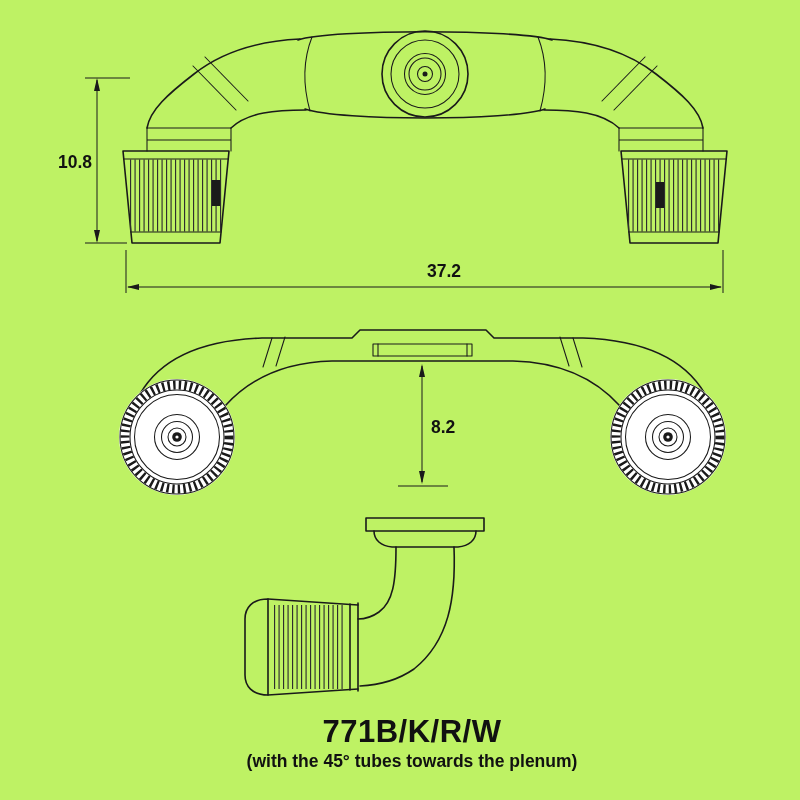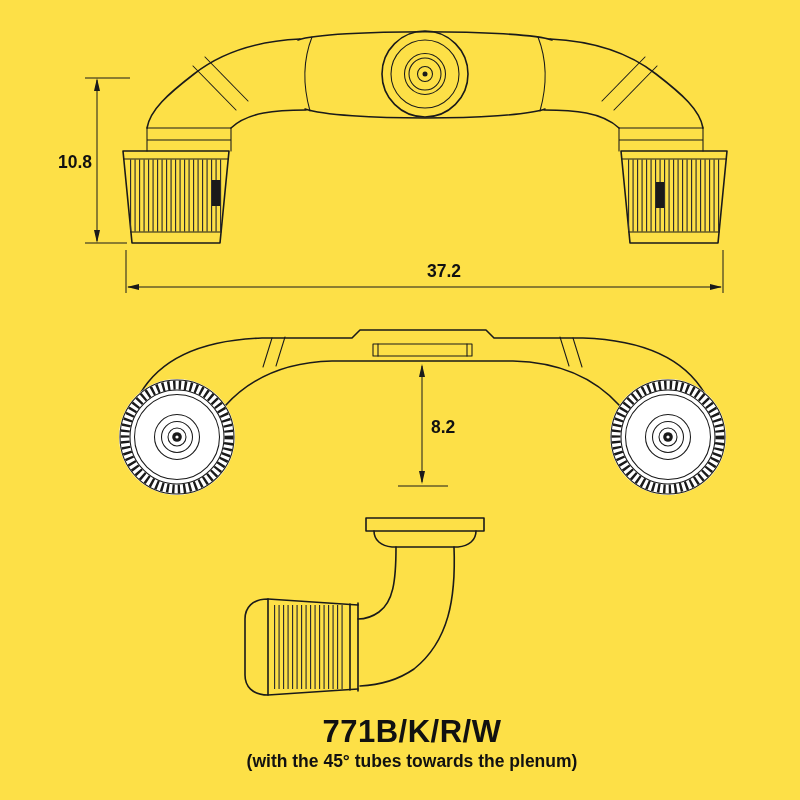--- a/index.html
+++ b/index.html
@@ -1,16 +1,16 @@
 <!DOCTYPE html>
 <html><head>
 <meta charset="utf-8">
 <style>
   html,body{margin:0;padding:0;background:#ffffff;}
-  #stage{position:relative;width:800px;height:800px;background:#fde047;overflow:hidden;}
+  #stage{position:relative;width:800px;height:800px;background:#bef264;overflow:hidden;}
   svg{display:block;}
   .ln{fill:none;stroke:#1a1a1a;stroke-width:1.6;stroke-linecap:round;stroke-linejoin:round;}
   .thin{stroke-width:1.05;}
   .serr{fill:none;stroke:#1a1a1a;stroke-width:9;stroke-dasharray:2.4 3.2;}
   .pleats{fill:none;stroke:#2e2e2e;stroke-dasharray:1.15 3.35;}
   .dim{fill:none;stroke:#1a1a1a;stroke-width:1;}
   .arrow{fill:#1a1a1a;stroke:none;}
   text{font-family:"Liberation Sans",sans-serif;fill:#111111;}
   .dim-label{font-size:17.5px;font-weight:600;}
   .caption-title{font-size:31px;font-weight:700;letter-spacing:.5px;}

